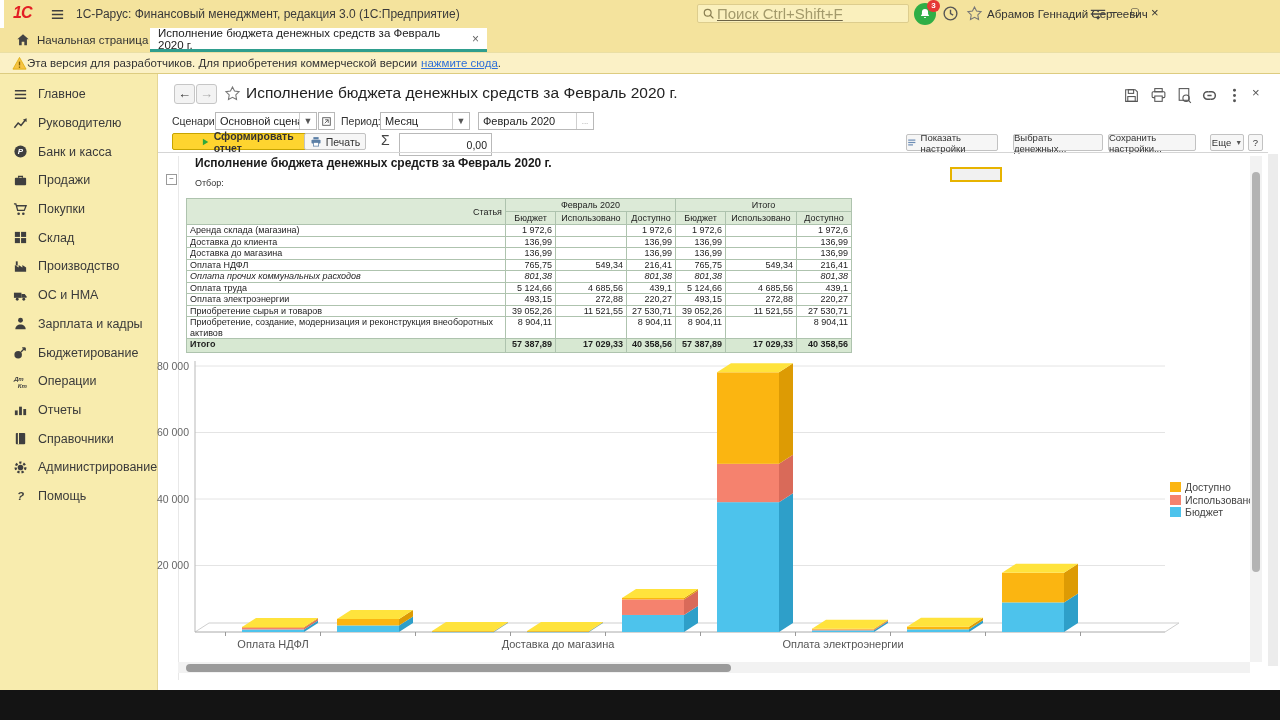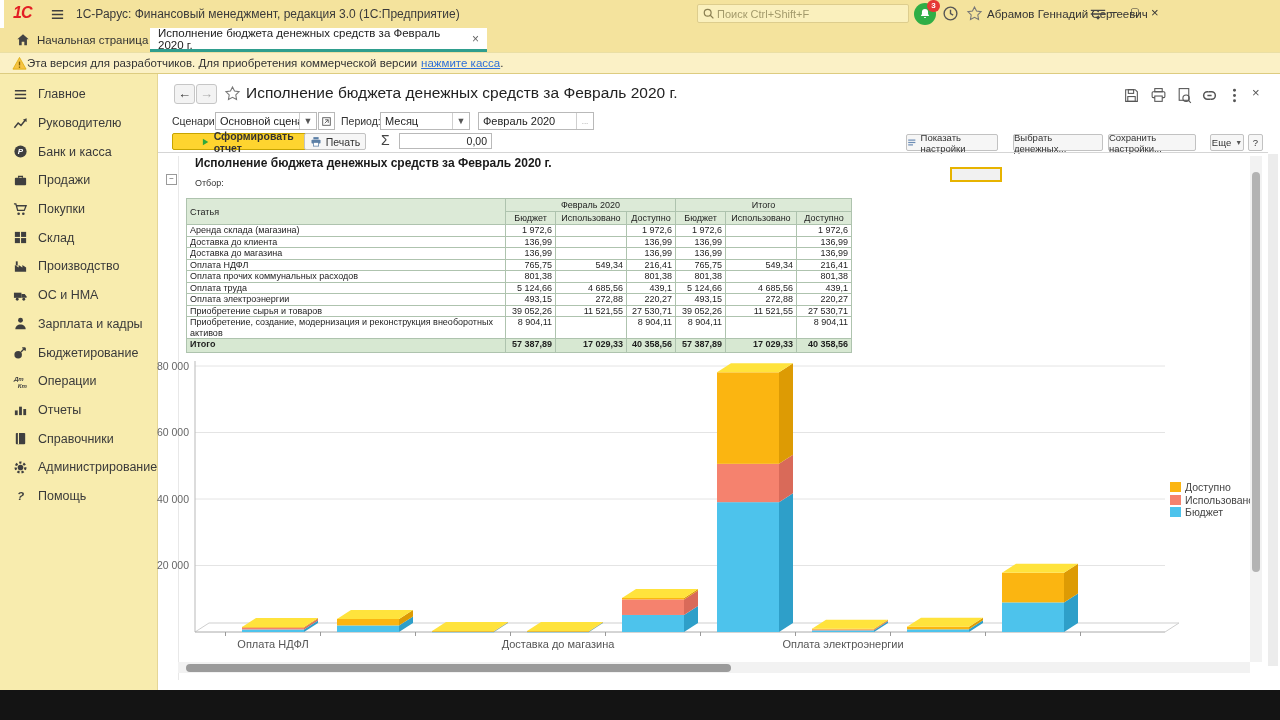--- a/index.html
+++ b/index.html
@@ -6,21 +6,21 @@
   body{width:1280px;height:720px;font-family:"Liberation Sans","DejaVu Sans",sans-serif;overflow:hidden;}
   .screen{position:relative;width:1280px;height:720px;background:#fff;}
   .abs{position:absolute;}
   
   .titlebar{position:absolute;left:4px;top:0;width:1280px;height:28px;background:#f4e39d;}
   .tabbar{position:absolute;left:0;top:28px;width:1280px;height:24px;background:#f4e39d;}
   .warnbar{position:absolute;left:0;top:52px;width:1280px;height:22px;background:#fbf1c6;border-top:1px solid #eadfa4;border-bottom:1px solid #ddcc80;box-sizing:border-box;display:flex;align-items:center;}
   .logo1c{color:#e31e24;font-weight:bold;font-size:16px;font-style:italic;letter-spacing:-1px;}
   .wtitle{font-size:12px;color:#3a3a3a;}
   .searchbox{position:absolute;left:693px;top:4px;width:212px;height:19px;background:#faf0bd;border:1px solid #ddcd8d;border-radius:2px;display:flex;align-items:center;padding-left:4px;box-sizing:border-box;}
-  .searchbox input{border:none;background:transparent;outline:none;font-size:11px;color:#6c6344;width:170px;font-family:inherit;}
+  .searchbox input{border:none;background:transparent;outline:none;font-size:15px;color:#6c6344;width:170px;font-family:inherit;text-decoration:underline;}
   .searchbox input::placeholder{color:#a39a6b;}
   .circle-bell{position:absolute;left:910px;top:3px;width:22px;height:22px;border-radius:50%;background:#2fae46;display:flex;align-items:center;justify-content:center;}
   .badge{position:absolute;background:#e53935;color:#fff;border-radius:7px;font-size:8px;line-height:12px;text-align:center;font-weight:bold;}
   .wicon{position:absolute;width:17px;height:17px;color:#444;}
   .username{position:absolute;left:983px;top:8px;font-size:11.5px;color:#333;}
   
   .hometab{position:absolute;left:0;top:0;height:24px;display:flex;align-items:center;padding:0 16px;gap:7px;font-size:11.5px;color:#333;}
   .activetab{position:absolute;left:150px;top:0;width:337px;height:24px;background:#fff;border-bottom:3px solid #2f9e8e;box-sizing:border-box;display:flex;align-items:center;font-size:11.5px;color:#222;padding:0 8px;}
   .warn-link{color:#2e6fd9;text-decoration:underline;cursor:pointer;}
   
@@ -139,21 +139,21 @@
 
   <div class="warnbar">
     <i style="width:15px;height:15px;margin-left:12px;">
         <svg viewBox="0 0 16 16" style="width: 100%; height: 100%;">
           <path d="M8 1.5L15 14H1z" fill="#f6c344" stroke="#dca903" stroke-width="0.8"></path>
           <rect x="7.3" y="6" width="1.4" height="4" fill="#7a5c00"></rect>
           <rect x="7.3" y="11.2" width="1.4" height="1.4" fill="#7a5c00"></rect>
         </svg>
       </i>
     <span style="font-size:11.5px;color:#333;">Эта версия для разработчиков. Для приобретения коммерческой версии</span>
-    <a class="warn-link" style="font-size:11.5px;margin-left:4px;">нажмите касса</a>
+    <a class="warn-link" style="font-size:11.5px;margin-left:4px;">нажмите сюда</a>
     <span style="font-size:11.5px;color:#333;">.</span>
   </div>
 
   <div class="sidebar" id="sidebar">
       <div class="side-item">
         <i class="sic">
           <svg viewBox="0 0 16 16">
             <path d="M2 4h12M2 8h12M2 12h12" stroke="#3f3f3f" stroke-width="1.7" fill="none"></path>
           </svg>
         </i>
@@ -374,21 +374,21 @@
       <i style="width:12px;height:12px;">
           <svg viewBox="0 0 16 16" style="width: 100%; height: 100%;">
             <rect x="4.5" y="1.5" width="7" height="3" fill="#5b7fa6"></rect>
             <rect x="2" y="5" width="12" height="5" rx="1" fill="#5b7fa6"></rect>
             <rect x="4.5" y="8.5" width="7" height="5" fill="#fff" stroke="#5b7fa6"></rect>
           </svg>
         </i>
       <span>Печать</span>
     </div>
     <span class="abs" style="left:223px;top:58px;font-size:14px;color:#444;">Σ</span>
-    <div class="fld" style="left:241px;top:59px;width:93px;height:16px;">
+    <div class="fld" style="left:241px;top:59px;width:93px;height:23px;">
       <span class="tx" style="text-align:right;padding-right:4px;font-size:10.5px;">0,00</span>
     </div>
     <div class="btn" style="left:748px;top:60px;width:92px;">
       <i style="width:11px;height:11px;">
           <svg viewBox="0 0 16 16" fill="#6b8cb5" style="width: 100%; height: 100%;">
             <rect x="2" y="3" width="12" height="2"></rect>
             <rect x="2" y="7" width="12" height="2"></rect>
             <rect x="2" y="11" width="8" height="2"></rect>
           </svg>
         </i>
@@ -421,21 +421,21 @@
         <col style="width:319px;">
           <col style="width:50px;">
           <col style="width:71px;">
           <col style="width:49px;">
           <col style="width:50px;">
           <col style="width:71px;">
           <col style="width:55px;">
       </colgroup>
       <thead>
         <tr>
-          <th rowspan="2" style="text-align:left;">Статья</th>
+          <th rowspan="2" style="text-align:right;">Статья</th>
           <th colspan="3">Февраль 2020</th>
           <th colspan="3">Итого</th>
         </tr>
         <tr>
           <th>Бюджет</th>
           <th>Использовано</th>
           <th>Доступно</th>
           <th>Бюджет</th>
           <th>Использовано</th>
           <th>Доступно</th>
@@ -471,21 +471,21 @@
           </tr>
           <tr style="height: 11px;">
             <td class="nm">Оплата НДФЛ</td>
             <td class="num">765,75</td>
             <td class="num">549,34</td>
             <td class="num">216,41</td>
             <td class="num">765,75</td>
             <td class="num">549,34</td>
             <td class="num">216,41</td>
           </tr>
-          <tr style="height: 11px;">
+          <tr style="height: 11px; font-style: italic;">
             <td class="nm">Оплата прочих коммунальных расходов</td>
             <td class="num">801,38</td>
             <td class="num"></td>
             <td class="num">801,38</td>
             <td class="num">801,38</td>
             <td class="num"></td>
             <td class="num">801,38</td>
           </tr>
           <tr style="height: 11px;">
             <td class="nm">Оплата труда</td>

